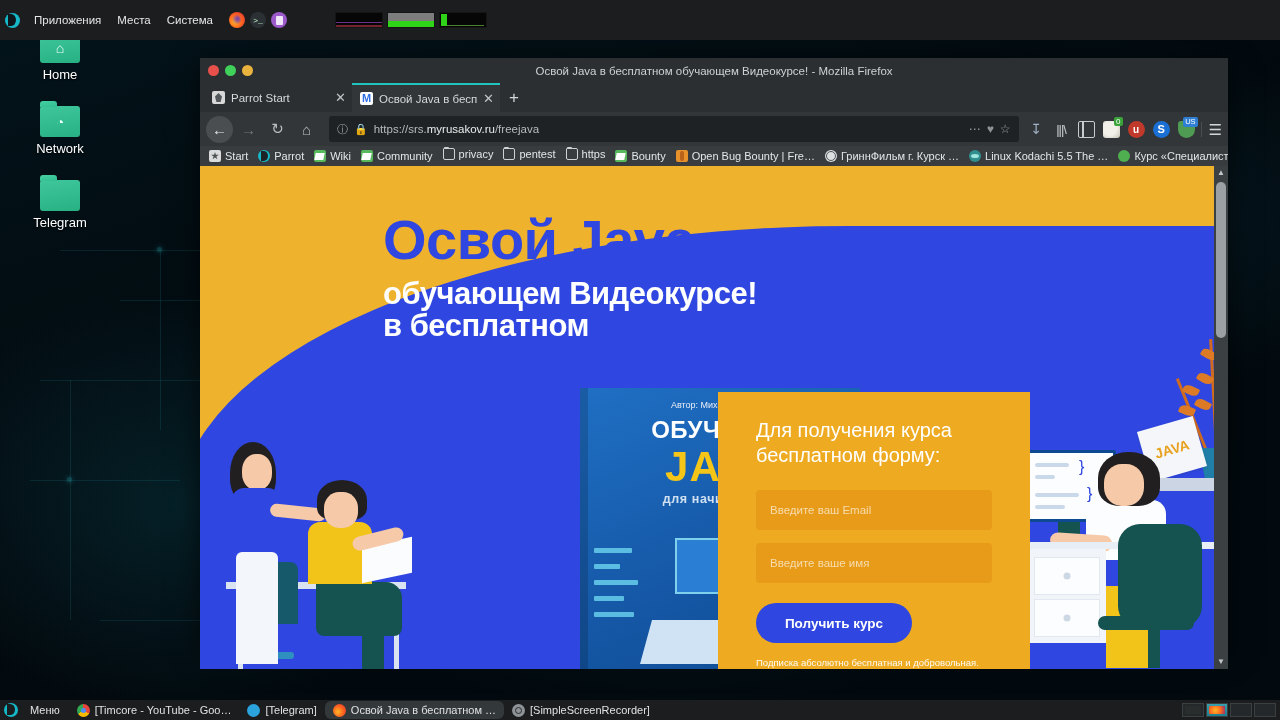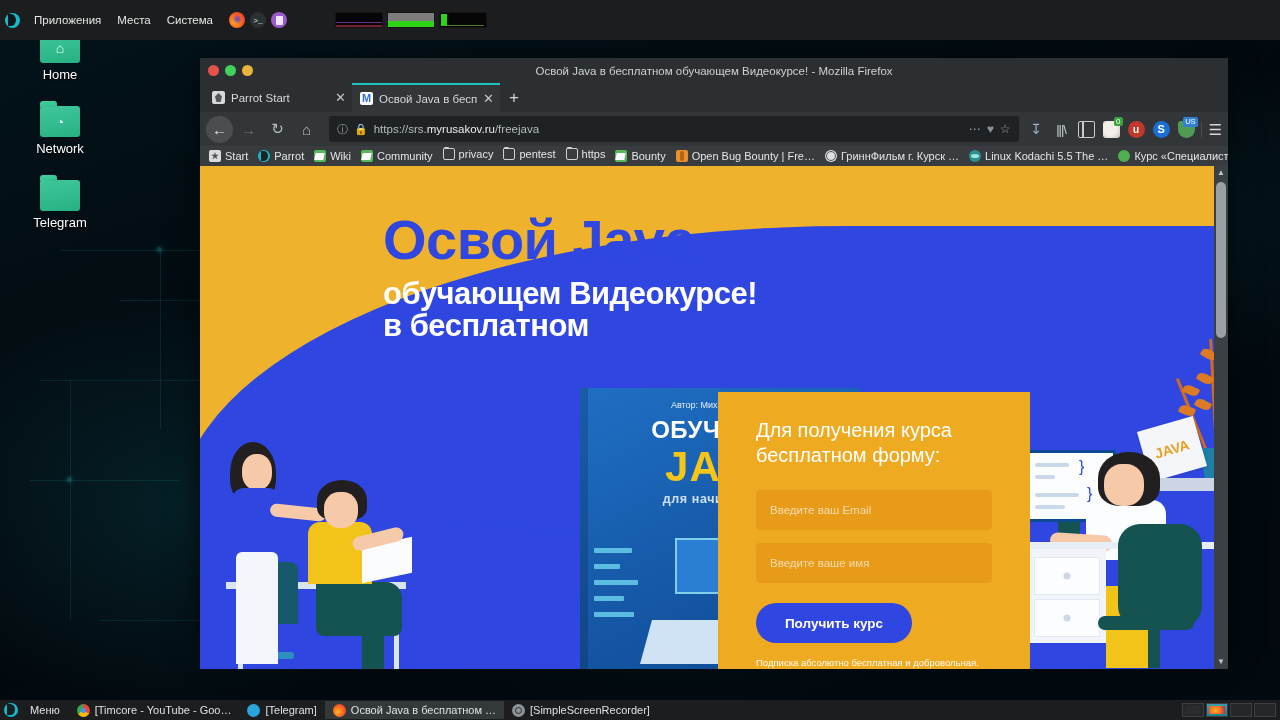--- a/index.html
+++ b/index.html
@@ -285,21 +285,21 @@
   
   .taskbar {
     position:absolute; bottom:0; left:0; width: 1280px; height: 20px;
     background: #1b1d1e; display:flex; align-items:center; z-index: 60;
     font-size: 11px; color:#dfe1e2;
   }
   .tb-menu { display:flex;align-items:center;gap:12px; padding: 0 9px 0 4px; flex:0 0 auto;}
   .tb-logo { width:14px;height:14px;border-radius:50%;background:#16b9c8;position:relative;}
   .tb-logo::after{content:"";position:absolute;left:3px;top:1px;width:8px;height:11px;background:#1b1d1e;border-radius:0 60% 60% 0 / 0 50% 50% 0;}
   .tb-item { display:flex;align-items:center;gap:5px;padding:0 8px;height:18px;max-width:190px;white-space:nowrap;overflow:hidden; flex:0 0 auto;}
-  .tb-item.active { background:#33383a; border-radius:0;}
+  .tb-item.active { background:#33383a; border-radius:6px;}
   .tb-ic { width:13px;height:13px;border-radius:50%;flex:0 0 auto;}
   .tb-ic.chrome { background: conic-gradient(#e8453c 0 33%, #f9bb00 0 66%, #32a852 0 100%); position:relative;}
   .tb-ic.chrome::after{content:"";position:absolute;inset:4px;background:#4f8ef7;border-radius:50%;}
   .tb-ic.tg { background:#2ba3dd; }
   .tb-ic.fox { background: radial-gradient(circle at 38% 60%, #ffb629 0%, #ff6a1e 45%, #e23a2e 85%); }
   .tb-ic.rec { background:#8d9396; position:relative;}
   .tb-ic.rec::after{content:"";position:absolute;inset:3px;border-radius:50%;border:1.5px solid #2a2d2e;}
   .tb-right { margin-left:auto; display:flex; align-items:center; gap:2px; padding-right:4px;}
   .ws { width:22px;height:14px;background:#25282a;border:1px solid #3a3f41; position:relative;}
   .ws.active { background: linear-gradient(180deg,#3aa0ae,#1d7f8e); }

